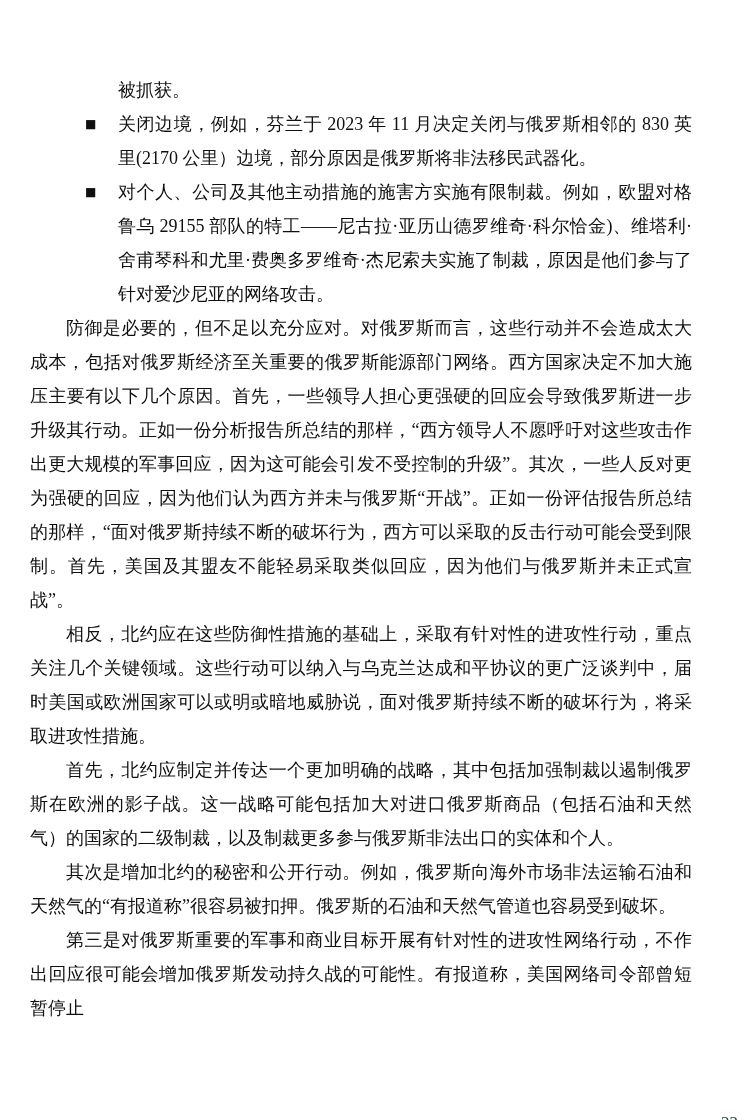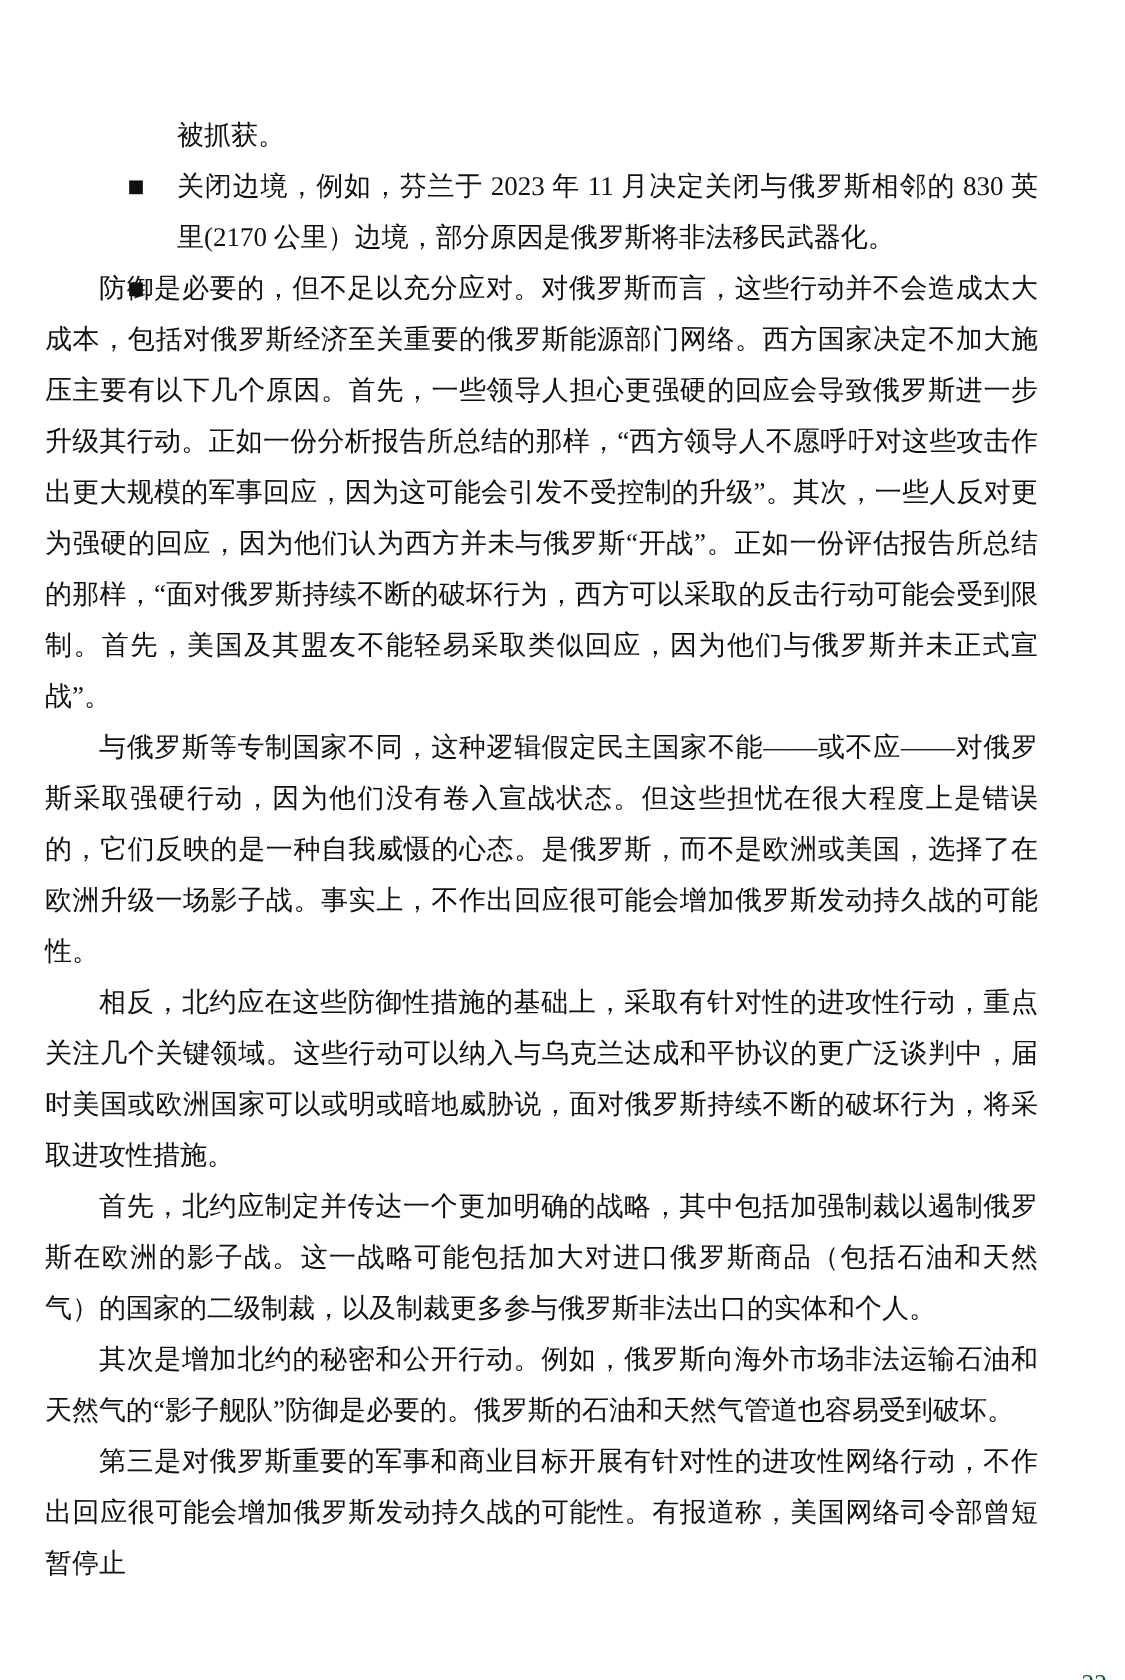--- a/index.html
+++ b/index.html
@@ -73,26 +73,26 @@
 
     <div class="continuation-line">被抓获。</div>
 
     <div class="bullet-item">
       <span class="bullet-marker">■</span>
       <span>关闭边境，例如，芬兰于 2023 年 11 月决定关闭与俄罗斯相邻的 830 英里(2170 公里）边境，部分原因是俄罗斯将非法移民武器化。</span>
     </div>
 
     <div class="bullet-item">
       <span class="bullet-marker">■</span>
+      <span>对个人、公司及其他主动措施的施害方实施有限制裁。例如，欧盟对格鲁乌 29155 部队的特工——尼古拉·亚历山德罗维奇·科尔恰金)、维塔利·舍甫琴科和尤里·费奥多罗维奇·杰尼索夫实施了制裁，原因是他们参与了针对爱沙尼亚的网络攻击。</span>
     </div>
 
     <div class="para">防御是必要的，但不足以充分应对。对俄罗斯而言，这些行动并不会造成太大成本，包括对俄罗斯经济至关重要的俄罗斯能源部门网络。西方国家决定不加大施压主要有以下几个原因。首先，一些领导人担心更强硬的回应会导致俄罗斯进一步升级其行动。正如一份分析报告所总结的那样，“西方领导人不愿呼吁对这些攻击作出更大规模的军事回应，因为这可能会引发不受控制的升级”。其次，一些人反对更为强硬的回应，因为他们认为西方并未与俄罗斯“开战”。正如一份评估报告所总结的那样，“面对俄罗斯持续不断的破坏行为，西方可以采取的反击行动可能会受到限制。首先，美国及其盟友不能轻易采取类似回应，因为他们与俄罗斯并未正式宣战”。</div>
-    <div class="para">与俄罗斯等专制国家不同，这种逻辑假定民主国家不能——或不应——对俄罗斯采取强硬行动，因为他们没有卷入宣战状态。但这些担忧在很大程度上是错误的，它们反映的是一种自我威慑的心态。是俄罗斯，而不是欧洲或美国，选择了在欧洲升级一场影子战。事实上，不作出回应很可能会增加俄罗斯发动持久战的可能性。</div>
     <div class="para">相反，北约应在这些防御性措施的基础上，采取有针对性的进攻性行动，重点关注几个关键领域。这些行动可以纳入与乌克兰达成和平协议的更广泛谈判中，届时美国或欧洲国家可以或明或暗地威胁说，面对俄罗斯持续不断的破坏行为，将采取进攻性措施。</div>
     <div class="para">首先，北约应制定并传达一个更加明确的战略，其中包括加强制裁以遏制俄罗斯在欧洲的影子战。这一战略可能包括加大对进口俄罗斯商品（包括石油和天然气）的国家的二级制裁，以及制裁更多参与俄罗斯非法出口的实体和个人。</div>
-    <div class="para">其次是增加北约的秘密和公开行动。例如，俄罗斯向海外市场非法运输石油和天然气的“影子舰队”防御是必要的。俄罗斯的石油和天然气管道也容易受到破坏。</div>
+    <div class="para">其次是增加北约的秘密和公开行动。例如，俄罗斯向海外市场非法运输石油和天然气的“有报道称”很容易被扣押。俄罗斯的石油和天然气管道也容易受到破坏。</div>
     <div class="para">第三是对俄罗斯重要的军事和商业目标开展有针对性的进攻性网络行动，不作出回应很可能会增加俄罗斯发动持久战的可能性。有报道称，美国网络司令部曾短暂停止</div>
 
   </div>
 
   <div class="page-number">22</div>
 
 </div>
 
 </body></html>

